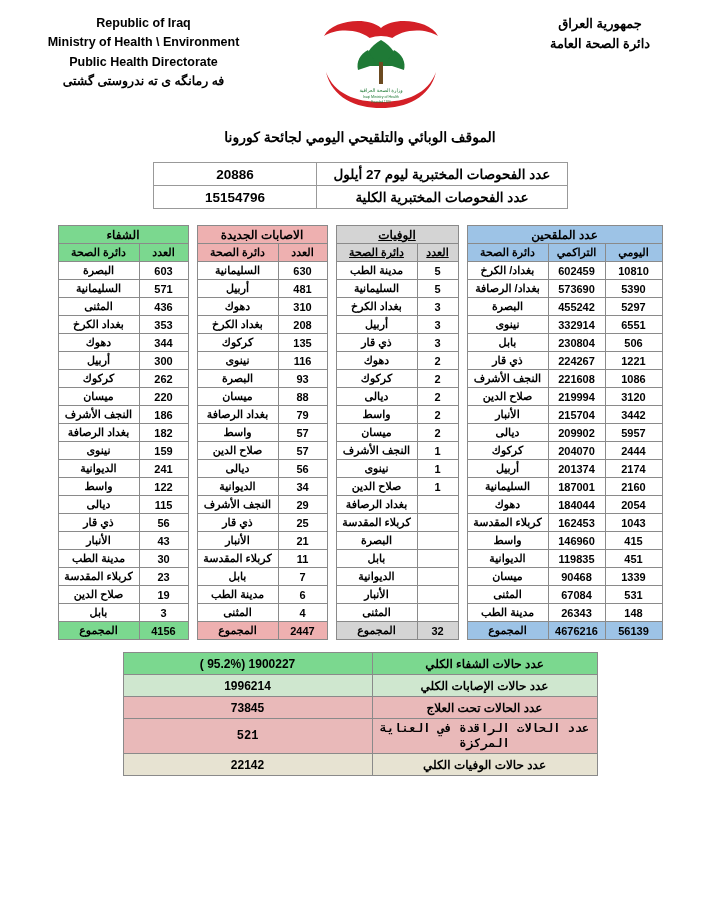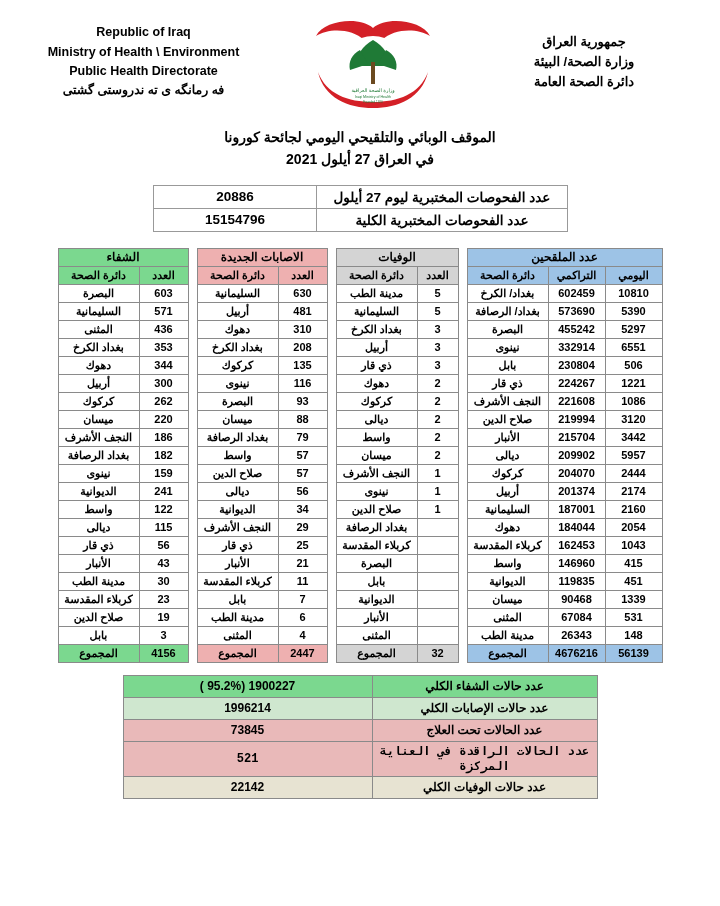--- a/index.html
+++ b/index.html
@@ -6,21 +6,21 @@
   body{
     width:720px;height:906px;
     background:#ffffff;
     font-family:"Liberation Sans", sans-serif;
     color:#000;
     overflow:hidden;
   }
   .page{position:relative;width:720px;height:906px;}
 
   
-  .header{display:flex;align-items:center;justify-content:space-between;padding:14px 36px 0 26px;}
+  .header{display:flex;align-items:flex-start;justify-content:space-between;padding:14px 20px 0 26px;}
   .hdr-col{font-weight:bold;font-size:12.5px;line-height:1.55;}
   .hdr-left{text-align:center;width:235px;}
   .hdr-right{text-align:center;width:200px;direction:rtl;font-size:13px;}
   .logo{width:150px;height:96px;position:relative;}
   .logo svg{display:block;}
 
   
   .title{text-align:center;direction:rtl;font-weight:bold;font-size:14px;line-height:1.6;margin-top:16px;}
 
   
@@ -41,21 +41,21 @@
     height:15px;
     font-weight:bold;
     background:#fff;
   }
   table.data th.grp{font-size:12px;padding:1px;}
   table.data th.sub{font-size:11px;}
   .c-recov .grp,.c-recov .sub{background:#7bd88f;}
   .c-recov tr.total td{background:#7bd88f;}
   .c-new .grp,.c-new .sub{background:#eeb0b0;}
   .c-new tr.total td{background:#eeb0b0;}
-  .c-death .grp,.c-death .sub{background:#d4d4d4;}
+  .c-death .grp,.c-death .sub{background:#d4d4d4;text-decoration:underline;}
   .c-death tr.total td{background:#d4d4d4;}
   .c-vacc .grp,.c-vacc .sub{background:#9dc3e6;}
   .c-vacc tr.total td{background:#9dc3e6;}
 
   .w-num{width:42px;}
   .w-dir{width:74px;}
   .w-dnum{width:34px;}
   .w-vnum{width:50px;}
 
   
@@ -92,28 +92,26 @@
         <path d="M88 36 C 96 40, 100 48, 98 56 L80 50 Z" fill="#1f7a36"></path>
         <rect x="73" y="48" width="4" height="22" fill="#6b4a20"></rect>
         <text x="75" y="78" font-size="5" text-anchor="middle" fill="#1f7a36" font-family="Liberation Sans, sans-serif">وزارة الصحة العراقية</text>
         <text x="75" y="84" font-size="3.6" text-anchor="middle" fill="#1f7a36" font-family="Liberation Sans, sans-serif">Iraqi Ministry of Health</text>
         <text x="75" y="89" font-size="3" text-anchor="middle" fill="#1f7a36" font-family="Liberation Sans, sans-serif">Founded 1920</text>
       </svg>
     </div>
 
     <div class="hdr-col hdr-right">
       <div>جمهورية العراق</div>
-      <div>وزارة الصحة/ البيئة</div>
       <div>دائرة الصحة العامة</div>
     </div>
   </div>
 
   <div class="title">
     <div>الموقف الوبائي والتلقيحي اليومي لجائحة كورونا</div>
-    <div>في العراق  27  أيلول 2021</div>
   </div>
 
   <table class="top-table">
     <tbody>
         <tr>
       <td class="lbl">عدد الفحوصات المختبرية  ليوم 27 أيلول</td>
       <td class="val">20886</td>
     </tr>
     <tr>
       <td class="lbl">عدد الفحوصات المختبرية الكلية</td>

